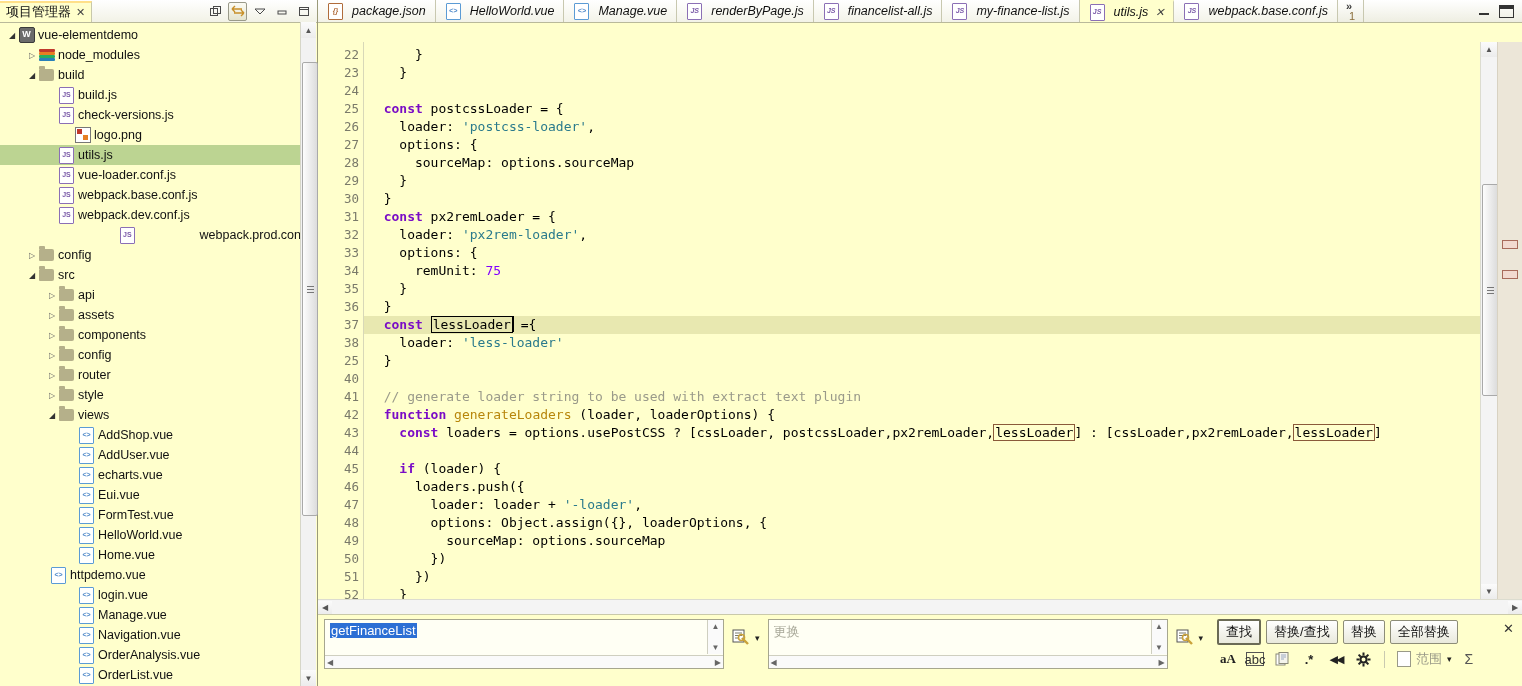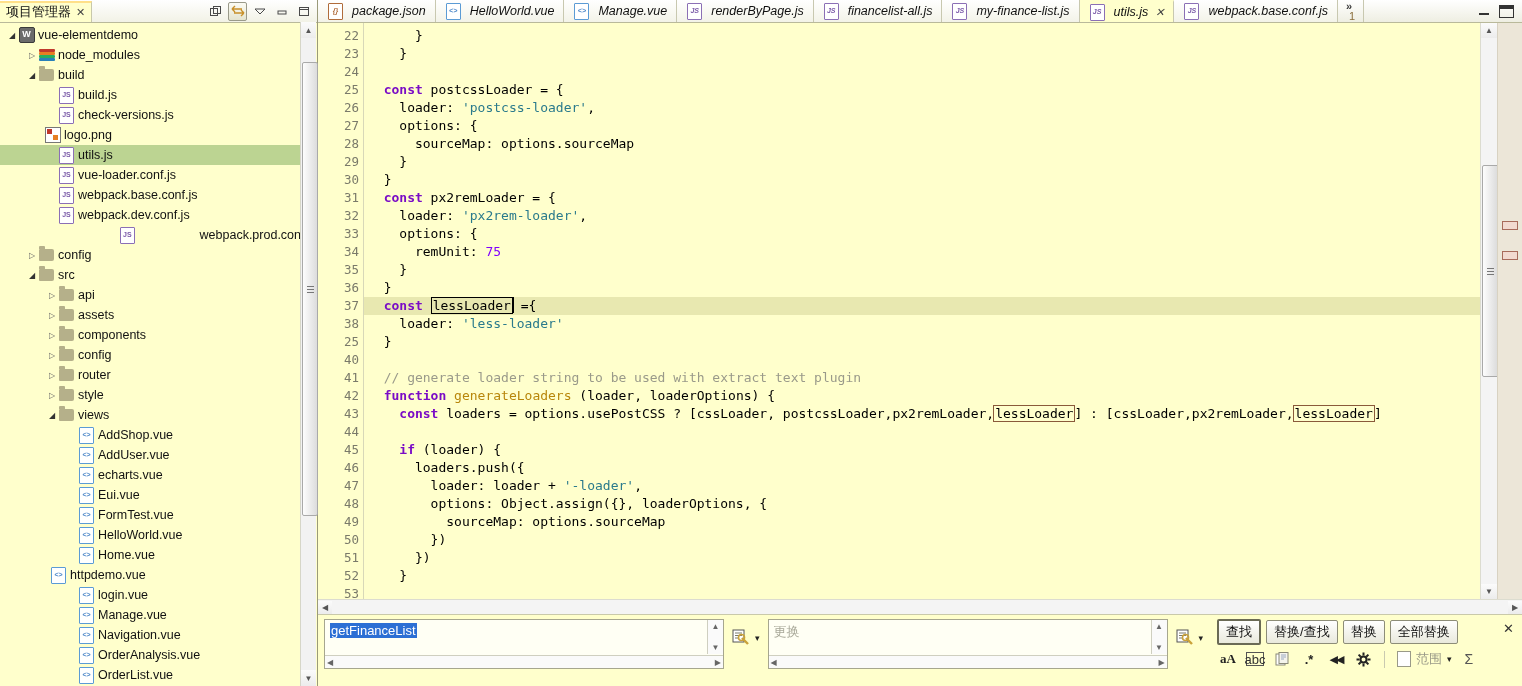--- a/index.html
+++ b/index.html
@@ -113,21 +113,21 @@
   }
   .ed-overflow .chev{font-weight:bold;}
   .ed-overflow .cnt{color:#8a6d3b;margin-left:3px;}
   .ed-winbtns{margin-left:auto;display:flex;align-items:center;gap:8px;padding:0 8px;}
   .wb{width:13px;height:11px;position:relative;}
   .wb.min:after{content:"";position:absolute;left:1px;bottom:2px;width:10px;height:2px;background:#333;}
   .wb.max{border:1px solid #333;}
   .wb.max:after{content:"";position:absolute;left:0;top:0;right:0;height:3px;background:#333;}
 
   
-  .code-wrap{flex:1;display:flex;position:relative;overflow:hidden;background:#7f1d1d;}
+  .code-wrap{flex:1;display:flex;position:relative;overflow:hidden;background:#7f1d1d;margin-top:19px;}
   .gutter{
     width:46px;flex:0 0 46px;background:#ffffcc;border-right:1px solid #d8d8b8;
     font-family:"DejaVu Sans Mono","Liberation Mono",monospace;font-size:12.5px;color:#7a7a6a;
     padding-top:4px;box-sizing:border-box;position:relative;
   }
   .gline{height:18px;line-height:18px;text-align:right;padding-right:4px;position:relative;}
   .gline .fold{
     position:absolute;right:-10px;top:4px;width:9px;height:9px;
     border:1px solid #8a8a6a;background:#ffffcc;box-sizing:border-box;
   }
@@ -295,21 +295,21 @@
           </span>
           <span class="lbl">build.js</span>
         </div>
         <div class="row" style="padding-left: 46px;">
           <span class="arrow"></span>
           <span class="ic">
             <span class="i-js">JS</span>
           </span>
           <span class="lbl">check-versions.js</span>
         </div>
-        <div class="row" style="padding-left: 32px;">
+        <div class="row" style="padding-left: 62px;">
           <span class="arrow"></span>
           <span class="ic">
             <span class="i-png"></span>
           </span>
           <span class="lbl">logo.png</span>
         </div>
         <div class="row sel" style="padding-left: 46px;">
           <span class="arrow"></span>
           <span class="ic">
             <span class="i-js">JS</span>

